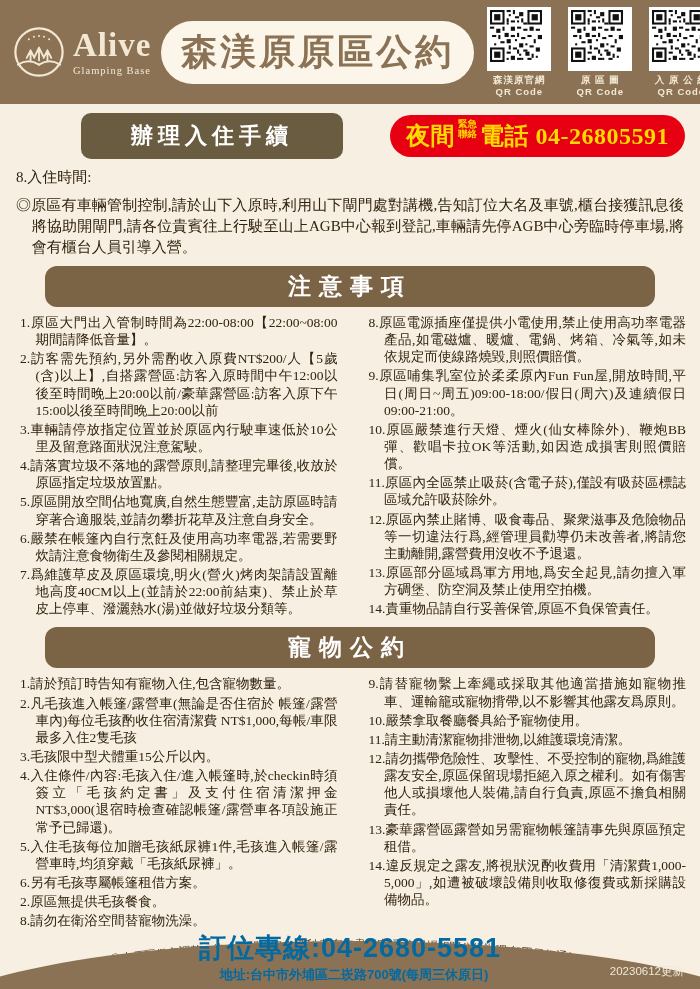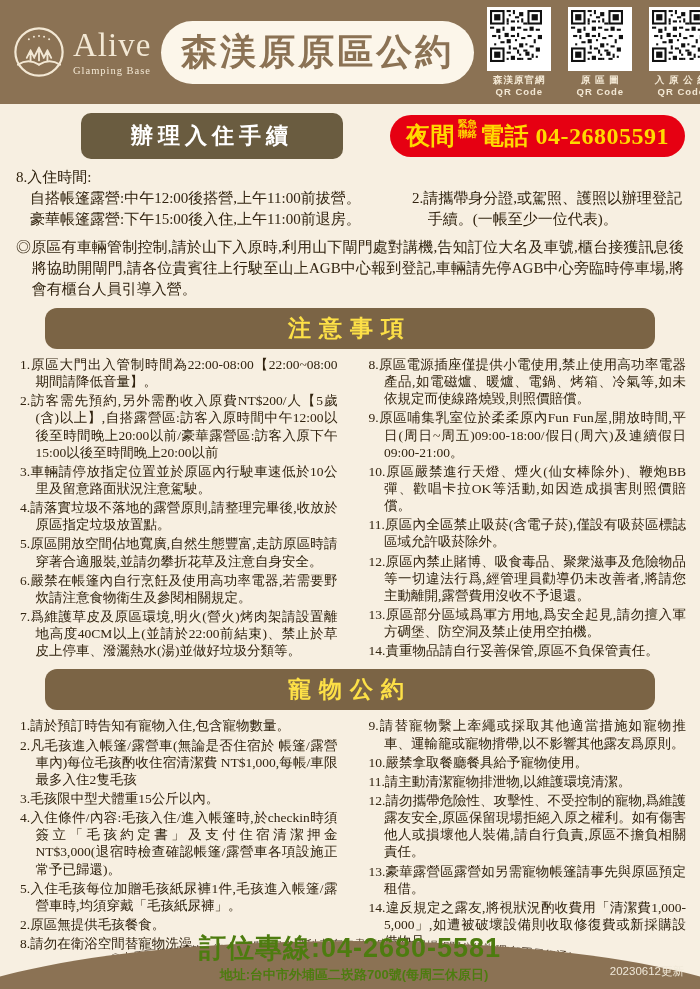--- a/index.html
+++ b/index.html
@@ -4,21 +4,21 @@
 <style>
   html,body{margin:0;padding:0;}
   body{width:700px;height:989px;overflow:hidden;background:#f7efe1;
        font-family:"Liberation Serif",serif;color:#31230f;}
   .page{position:relative;width:700px;height:989px;overflow:hidden;}
 
   
   header{display:flex;align-items:center;height:104px;background:#8b7254;padding:0 12px;gap:10px;}
   .brand{display:flex;align-items:center;gap:7px;color:#f3e8d4;flex:0 0 auto;}
   .brand svg{display:block;}
-  .brand-name{font-size:33px;line-height:1;font-weight:normal;letter-spacing:1px;}
+  .brand-name{font-size:33px;line-height:1;font-weight:bold;letter-spacing:1px;}
   .brand-tag{font-size:10.5px;letter-spacing:1px;margin-top:3px;}
   .title-pill{background:#fcf6ea;color:#8b7254;font-weight:bold;font-size:36px;letter-spacing:3px;
               padding:7px 20px;border-radius:32px;white-space:nowrap;flex:0 0 auto;}
   .qr-group{margin-left:auto;display:flex;gap:11px;}
   .qr-item{width:70px;text-align:center;}
   .qr-box{width:58px;height:58px;background:#ffffff;margin:0 auto;padding:3px;}
   .qr-box svg{width:52px;height:52px;display:block;}
   .qr-label{color:#f3e8d4;font-size:9.5px;line-height:1.25;margin-top:3px;letter-spacing:1px;
             font-family:"Liberation Sans",sans-serif;font-weight:bold;white-space:nowrap;}
 
@@ -33,33 +33,33 @@
   .ci-body{padding:2px 16px 0 16px;font-size:15px;line-height:1.4;}
   .ci-title{margin:2px 0 0 0;}
   .ci-cols{display:flex;gap:8px;}
   .ci-left{flex:0 0 56%;padding-left:14px;}
   .ci-left p{margin:0;}
   .ci-right{flex:1;margin:0;}
   .hang{padding-left:1.05em;text-indent:-1.05em;}
   .gate-note{margin:7px 0 0 0;text-align:justify;}
 
   
-  .bar{background:#7b6445;color:#fde047;margin:8px 45px 7px 45px;text-align:center;
+  .bar{background:#7b6445;color:#ffffff;margin:8px 45px 7px 45px;text-align:center;
        font-size:23px;font-weight:bold;letter-spacing:8px;padding:5px 0;border-radius:12px;}
   .cols{display:flex;gap:31px;padding:0 14px 0 20px;font-size:13.5px;line-height:1.27;}
   .col{flex:1;min-width:0;}
   .li{margin:0 0 2px 0;padding-left:1.15em;text-indent:-1.15em;text-align:justify;}
 
   
   .bottom{position:absolute;left:0;bottom:0;width:700px;height:120px;pointer-events:none;}
   .disc-arc{position:absolute;left:0;bottom:16px;width:700px;height:48px;}
   .disc-arc text{fill:#4a3826;font-size:11.5px;font-family:"Liberation Serif",serif;}
   .hill{position:absolute;left:-80px;right:-80px;bottom:-37px;height:85px;background:#8b7254;
         border-radius:50% 50% 0 0 / 100% 100% 0 0;}
-  .foot-content{position:absolute;left:0;right:0;bottom:0;text-align:center;color:#4d7c0f;
+  .foot-content{position:absolute;left:0;right:0;bottom:0;text-align:center;color:#0369a1;
                 font-family:"Liberation Sans",sans-serif;}
   .hotline{font-size:27px;font-weight:bold;letter-spacing:1px;line-height:1.1;}
   .addr{font-size:13px;font-weight:bold;margin:2px 0 5px 8px;}
   .updated{position:absolute;right:16px;bottom:10px;color:#f0e8d8;font-size:11.5px;
            font-family:"Liberation Sans",sans-serif;}
 </style>
 </head>
 <body>
 
 <div class="page">
@@ -201,27 +201,20 @@
         <span class="big">夜間</span>
         <span class="stack">
           <span>緊急</span>
           <span>聯絡</span>
         </span>
         <span class="big">電話 04-26805591</span>
       </div>
     </div>
     <div class="ci-body">
       <p class="ci-title">8.入住時間:</p>
-      <div class="ci-cols">
-        <div class="ci-left">
-          <p>自搭帳篷露營:中午12:00後搭營,上午11:00前拔營。</p>
-          <p>豪華帳篷露營:下午15:00後入住,上午11:00前退房。</p>
-        </div>
-        <p class="ci-right hang">2.請攜帶身分證,或駕照、護照以辦理登記手續。(一帳至少一位代表)。</p>
-      </div>
       <p class="gate-note hang">◎原區有車輛管制控制,請於山下入原時,利用山下閘門處對講機,告知訂位大名及車號,櫃台接獲訊息後將協助開閘門,請各位貴賓往上行駛至山上AGB中心報到登記,車輛請先停AGB中心旁臨時停車場,將會有櫃台人員引導入營。</p>
     </div>
   </section>
 
   <section>
     <div class="bar">注意事項</div>
     <div class="cols">
       <div class="col">
         <p class="li">1.原區大門出入管制時間為22:00-08:00【22:00~08:00期間請降低音量】。</p>
         <p class="li">2.訪客需先預約,另外需酌收入原費NT$200/人【5歲(含)以上】,自搭露營區:訪客入原時間中午12:00以後至時間晚上20:00以前/豪華露營區:訪客入原下午15:00以後至時間晚上20:00以前</p>
@@ -245,20 +238,21 @@
 
   <section>
     <div class="bar">寵物公約</div>
     <div class="cols">
       <div class="col">
         <p class="li">1.請於預訂時告知有寵物入住,包含寵物數量。</p>
         <p class="li">2.凡毛孩進入帳篷/露營車(無論是否住宿於 帳篷/露營車內)每位毛孩酌收住宿清潔費 NT$1,000,每帳/車限最多入住2隻毛孩</p>
         <p class="li">3.毛孩限中型犬體重15公斤以內。</p>
         <p class="li">4.入住條件/內容:毛孩入住/進入帳篷時,於checkin時須簽立「毛孩約定書」及支付住宿清潔押金NT$3,000(退宿時檢查確認帳篷/露營車各項設施正常予已歸還)。</p>
         <p class="li">5.入住毛孩每位加贈毛孩紙尿褲1件,毛孩進入帳篷/露營車時,均須穿戴「毛孩紙尿褲」。</p>
+        <p class="li">6.另有毛孩專屬帳篷租借方案。</p>
         <p class="li">2.原區無提供毛孩餐食。</p>
         <p class="li">8.請勿在衛浴空間替寵物洗澡。</p>
       </div>
       <div class="col">
         <p class="li">9.請替寵物繫上牽繩或採取其他適當措施如寵物推車、運輸籠或寵物揹帶,以不影響其他露友爲原則。</p>
         <p class="li">10.嚴禁拿取餐廳餐具給予寵物使用。</p>
         <p class="li">11.請主動清潔寵物排泄物,以維護環境清潔。</p>
         <p class="li">12.請勿攜帶危險性、攻擊性、不受控制的寵物,爲維護露友安全,原區保留現場拒絕入原之權利。如有傷害他人或損壞他人裝備,請自行負責,原區不擔負相關責任。</p>
         <p class="li">13.豪華露營區露營如另需寵物帳篷請事先與原區預定租借。</p>
         <p class="li">14.違反規定之露友,將視狀況酌收費用「清潔費1,000-5,000」,如遭被破壞設備則收取修復費或新採購設備物品。</p>

